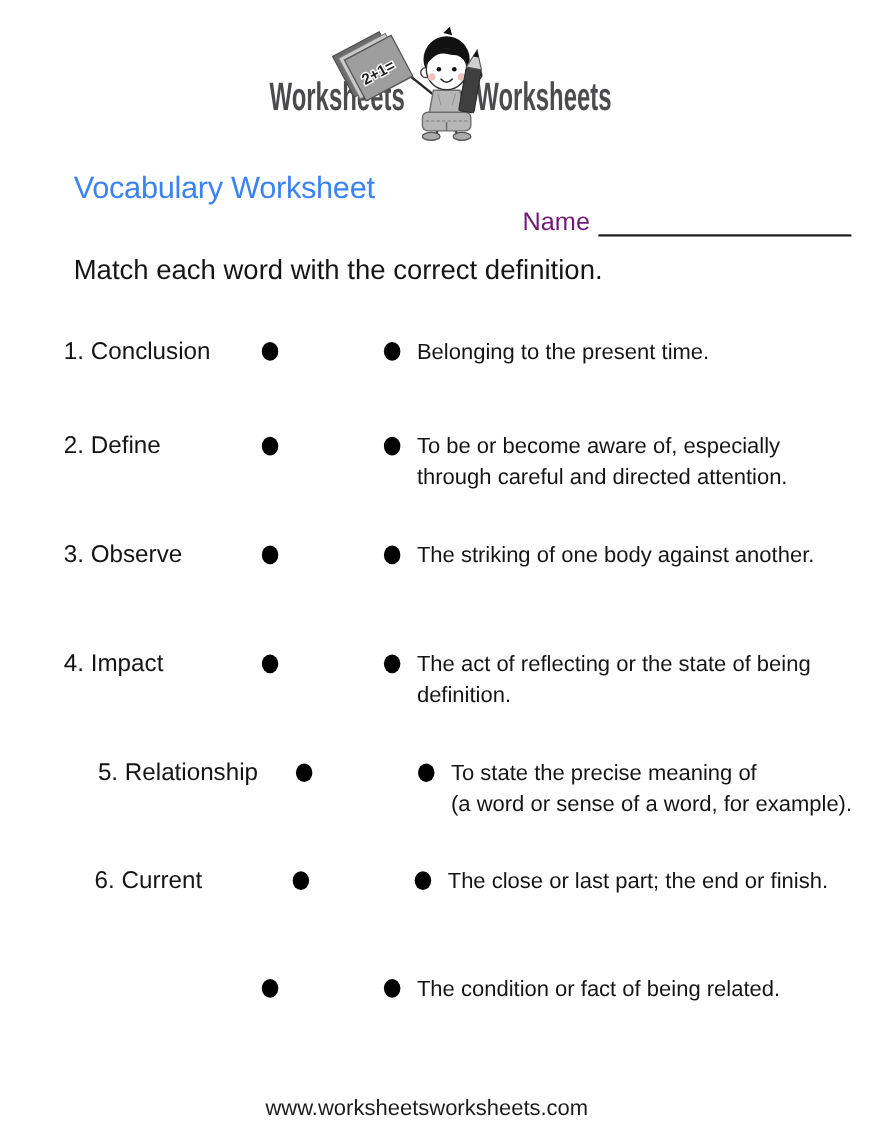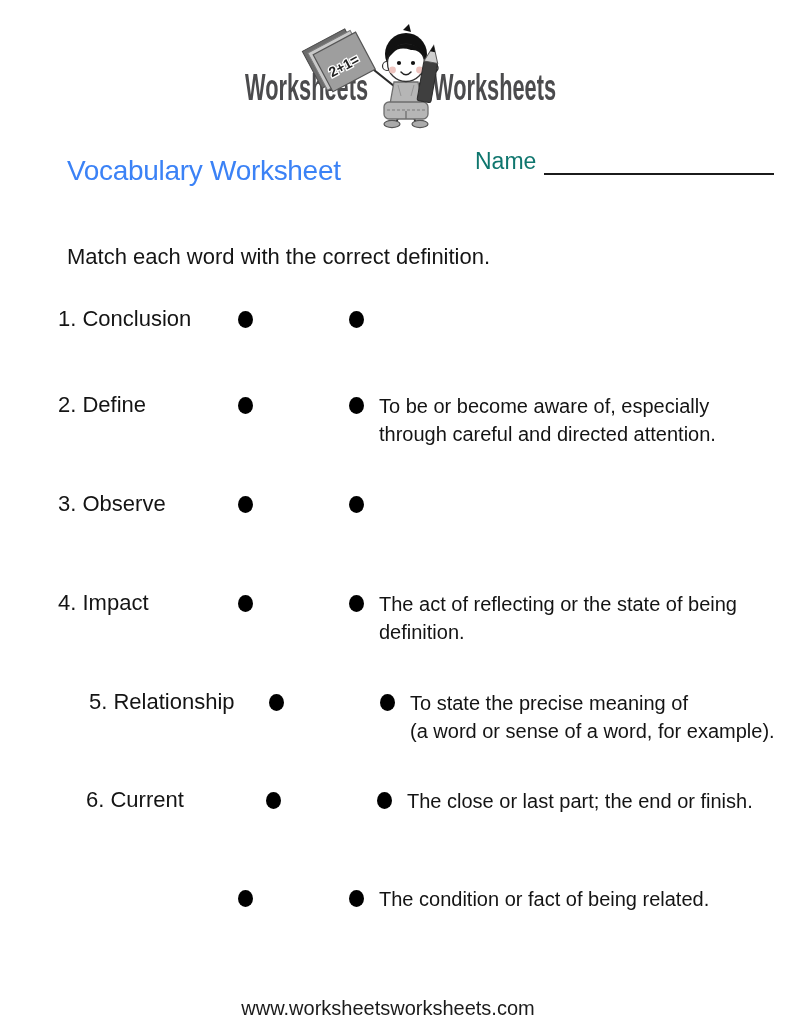--- a/index.html
+++ b/index.html
@@ -36,34 +36,35 @@
   .name-block {
     position: absolute;
     left: 475px;
     top: 148px;
     display: flex;
     align-items: flex-end;
   }
   .name-label {
     font-size: 23px;
     line-height: 27px;
-    color: #0f766e;
+    color: #701a75;
+    margin-top: 40px;
   }
   .name-line {
     display: inline-block;
     width: 230px;
     height: 25px;
     margin-left: 8px;
     border-bottom: 2px solid #1b1b1b;
   }
   .instruction {
     position: absolute;
     left: 67px;
-    top: 244px;
-    font-size: 22px;
+    top: 232px;
+    font-size: 25px;
     color: #151515;
   }
   
   .row {
     position: absolute;
     left: 0;
     width: 800px;
     height: 70px;
   }
   .word-label {
@@ -174,36 +175,44 @@
     <span class="name-label">Name</span>
     <span class="name-line"></span>
   </div>
 
   <div class="instruction">Match each word with the correct definition.</div>
 
   <div class="row r1">
     <span class="word-label"><span>1.</span> <span>Conclusion</span></span>
     <span class="dot dot-left"></span>
     <span class="dot dot-right"></span>
+    <div class="definition">
+      <div>Belonging to the present time.</div>
+      <div></div>
+    </div>
   </div>
 
   <div class="row r2">
     <span class="word-label"><span>2.</span> <span>Define</span></span>
     <span class="dot dot-left"></span>
     <span class="dot dot-right"></span>
     <div class="definition">
       <div>To be or become aware of, especially</div>
       <div>through careful and directed attention.</div>
     </div>
   </div>
 
   <div class="row r3">
     <span class="word-label"><span>3.</span> <span>Observe</span></span>
     <span class="dot dot-left"></span>
     <span class="dot dot-right"></span>
+    <div class="definition">
+      <div>The striking of one body against another.</div>
+      <div></div>
+    </div>
   </div>
 
   <div class="row r4">
     <span class="word-label"><span>4.</span> <span>Impact</span></span>
     <span class="dot dot-left"></span>
     <span class="dot dot-right"></span>
     <div class="definition">
       <div>The act of reflecting or the state of being</div>
       <div>definition.</div>
     </div>

